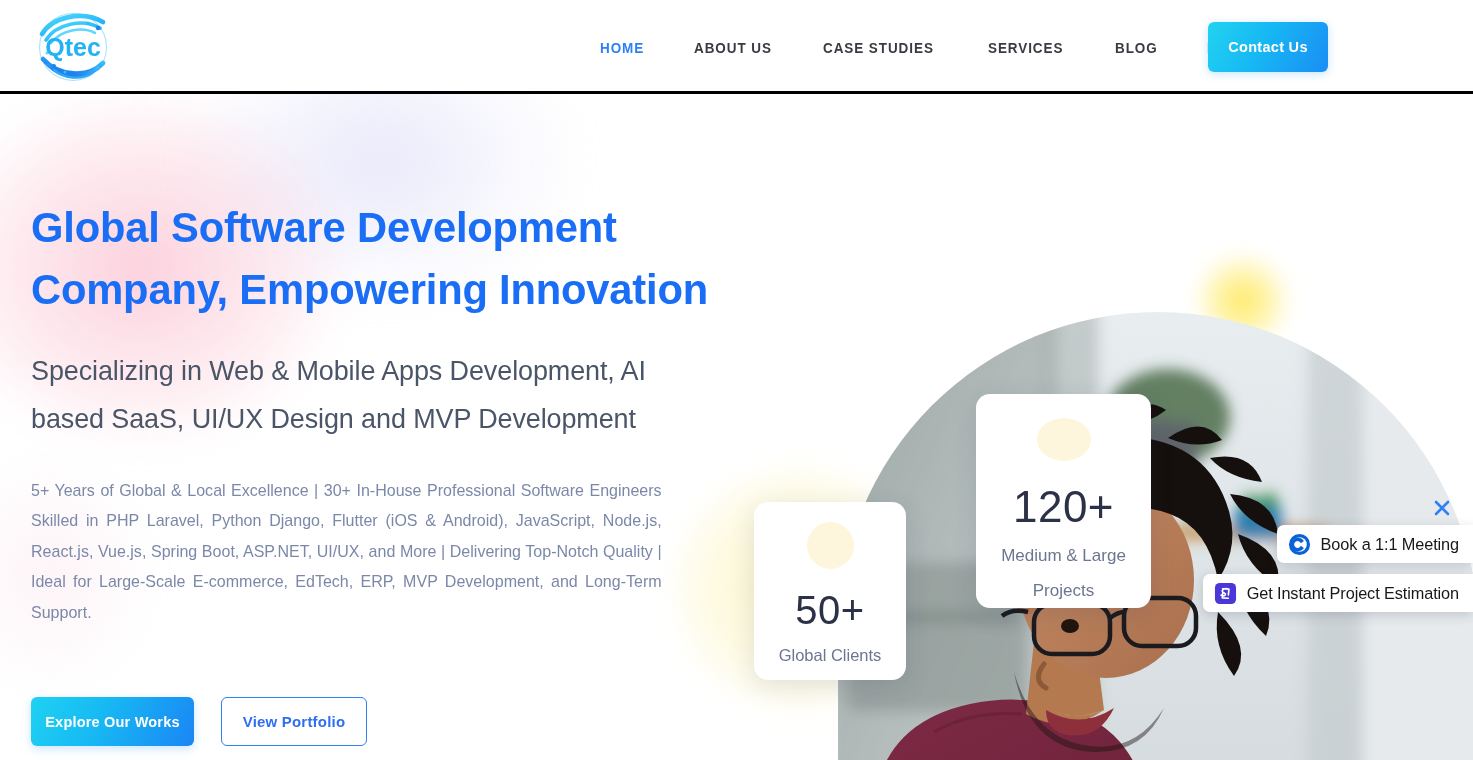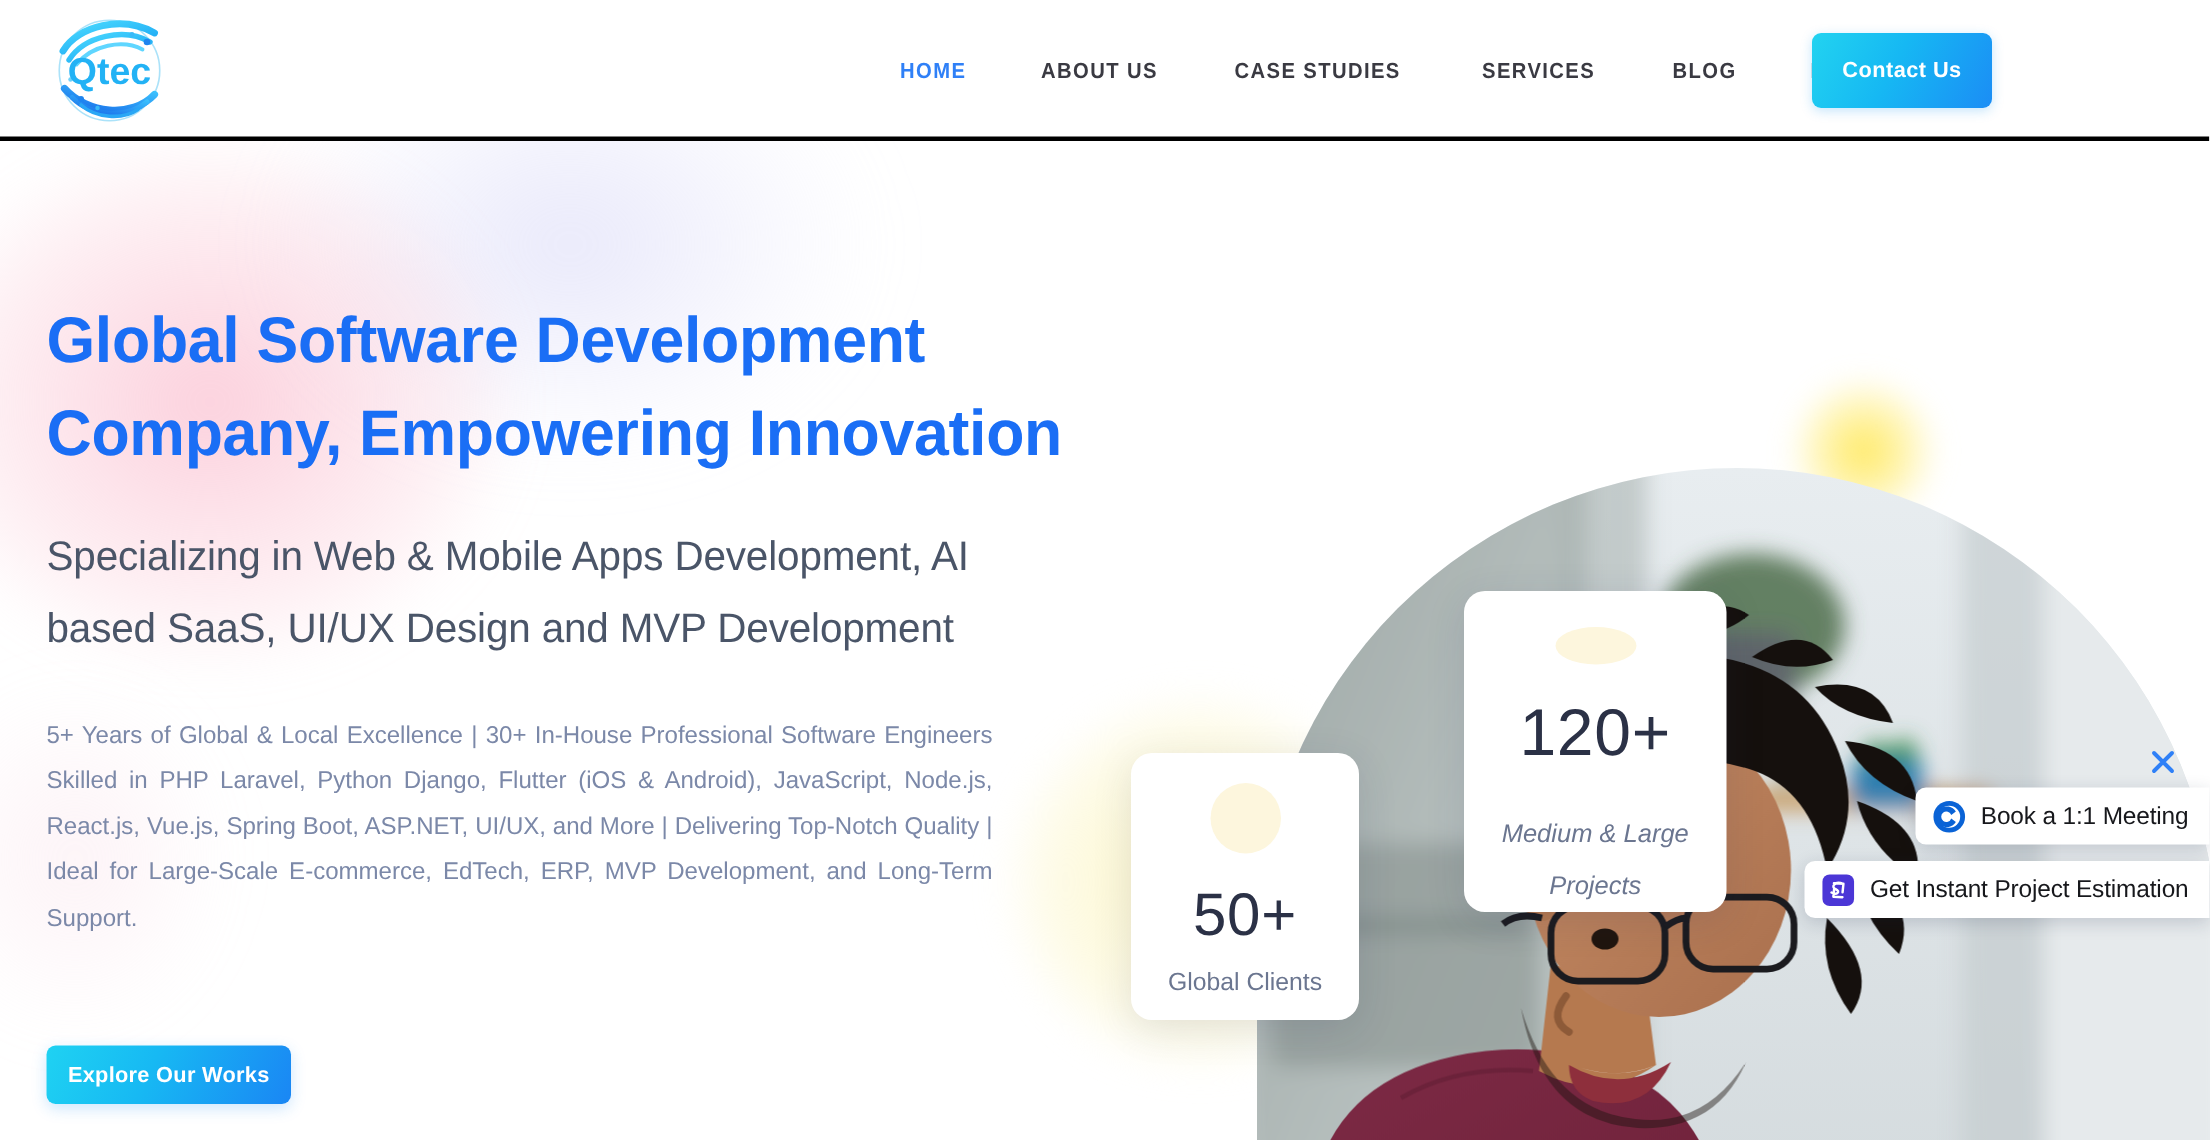--- a/index.html
+++ b/index.html
@@ -116,21 +116,21 @@
     margin-top: 32px;
     width: 637px;
     font-family: "Liberation Sans Narrow", "Liberation Sans", sans-serif;
     font-size: 16.2px; line-height: 30.4px; font-weight: 400;
     color: #7b88a8; text-align: justify;
     transform: scaleX(0.99); transform-origin: left top;
   }
 
   .cta-row { position: absolute; left: 31px; top: 697px; display: flex; gap: 27px; z-index: 16; }
   .btn-primary {
-    width: 163px; height: 39px; border: none; border-radius: 6px;
+    width: 163px; height: 49px; border: none; border-radius: 6px;
     background: linear-gradient(115deg, #1fd2f2 0%, #17b9f3 42%, #1a86f4 100%);
     color: #fff;
     font-family: "Liberation Sans Narrow", "Liberation Sans", sans-serif;
     font-size: 14.5px; font-weight: 700; letter-spacing: .2px;
     display: flex; align-items: center; justify-content: center; cursor: pointer;
     box-shadow: 0 3px 10px rgba(26,140,244,.22);
   }
   .btn-outline {
     width: 146px; height: 49px; border: 1.4px solid #2f80f7; border-radius: 6px;
     background: #ffffff; color: #2f6ff1;
@@ -166,21 +166,21 @@
     font-weight: 400; color: #2b3146; letter-spacing: .5px;
   }
   .c1 .stat-num { font-size: 40px; margin-top: 19px; }
   .c2 .stat-num { font-size: 44px; margin-top: 21px; }
   .stat-label {
     font-family: "Liberation Sans Narrow", "Liberation Sans", sans-serif;
     font-size: 17px; line-height: 35px; color: #6b7690; text-align: center;
     width: 100%;
   }
   .c1 .stat-label { margin-top: 5px; font-size: 16.5px; }
-  .c2 .stat-label { margin-top: 24px; font-style: italic; }
+  .c2 .stat-label { margin-top: 6px; }
 
   
   .widgets { position: absolute; right: 0; top: 492px; z-index: 60; }
   .widget-close {
     position: absolute; right: 20px; top: 5px;
     width: 22px; height: 22px; cursor: pointer;
     display: flex; align-items: center; justify-content: center;
   }
   .widget-list {
     position: absolute; right: 0; top: 33px;
@@ -364,20 +364,21 @@
   </section>
 
   <div class="hero-text">
     <h1 class="headline">Global Software Development Company, Empowering Innovation</h1>
     <h2 class="subhead">Specializing in Web &amp; Mobile Apps Development, AI based SaaS, UI/UX Design and MVP Development</h2>
     <p class="bodytext">5+ Years of Global &amp; Local Excellence | 30+ In-House Professional Software Engineers Skilled in PHP Laravel, Python Django, Flutter (iOS &amp; Android), JavaScript, Node.js, React.js, Vue.js, Spring Boot, ASP.NET, UI/UX, and More | Delivering Top-Notch Quality | Ideal for Large-Scale E-commerce, EdTech, ERP, MVP Development, and Long-Term Support.</p>
   </div>
 
   <div class="cta-row">
     <button class="btn-primary">Explore Our Works</button>
+    <button class="btn-outline">View Portfolio</button>
   </div>
 
   <div class="stat-card c1">
     <div class="stat-dot"></div>
     <div class="stat-num">50+</div>
     <div class="stat-label">Global Clients</div>
   </div>
 
   <div class="stat-card c2">
     <div class="stat-dot"></div>

